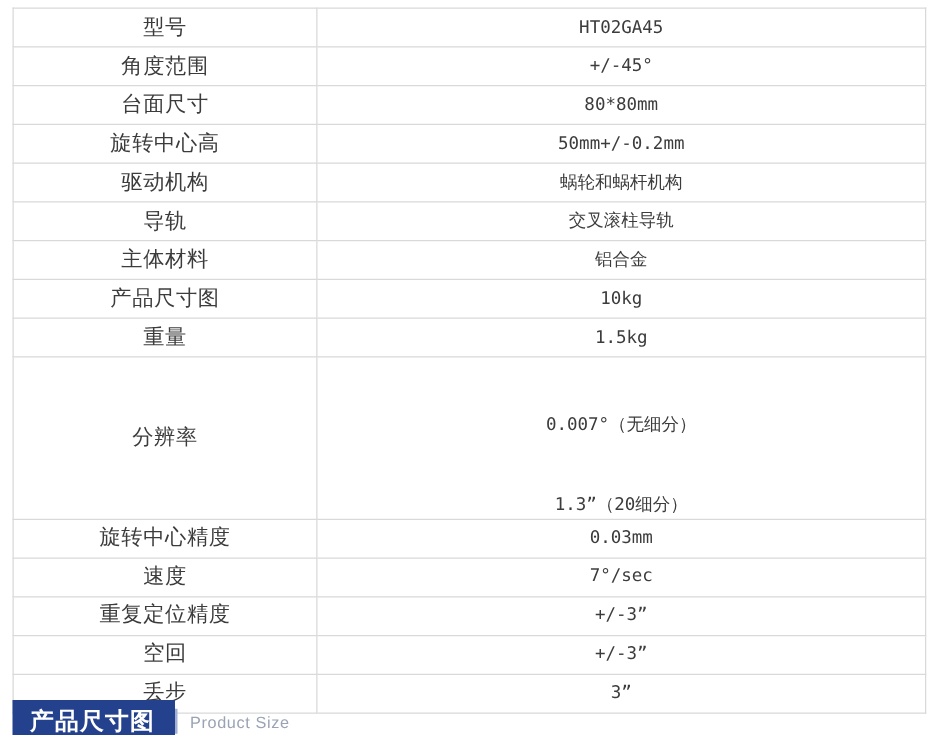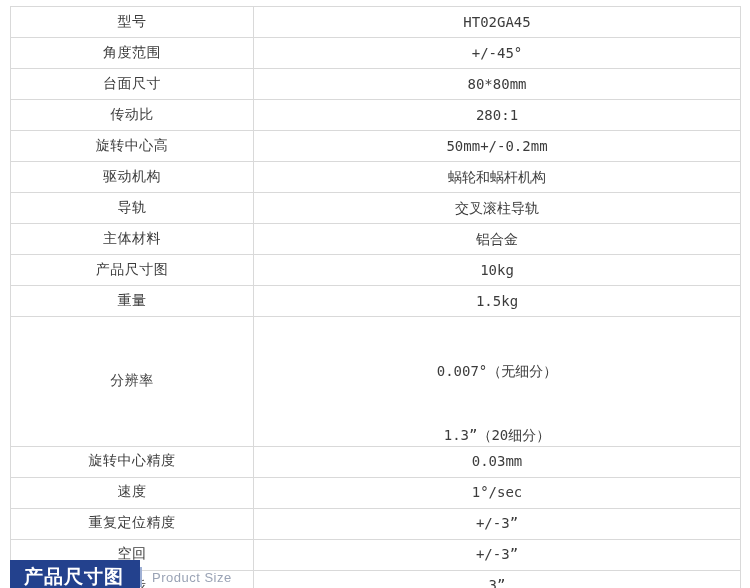--- a/index.html
+++ b/index.html
@@ -23,26 +23,26 @@
   table.spec-table {
     border-collapse: collapse;
     width: 730px;
     margin: 6px 10px 0 10px;
     table-layout: fixed;
   }
   table.spec-table td {
     border: 1px solid #d9d9d9;
     text-align: center;
     vertical-align: middle;
-    font-size: 14px;
+    font-size: 17px;
     color: #3c3c3c;
     padding: 0;
     height: 30px;
     line-height: 1.45;
-    font-family: Liberation Serif, serif;
+    font-family: Liberation Sans, sans-serif;
   }
   table.spec-table td.label {
     width: 242px;
     letter-spacing: 0.5px;
   }
   table.spec-table td.value {
     width: 486px;
     font-family: "DejaVu Sans Mono", monospace;
     font-size: 14px;
     letter-spacing: 0;
@@ -109,24 +109,20 @@
       </tr>
       <tr>
         <td class="label">角度范围</td>
         <td class="value">+/-45°</td>
       </tr>
       <tr>
         <td class="label">台面尺寸</td>
         <td class="value">80*80mm</td>
       </tr>
       <tr>
-        <td class="label">传动比</td>
-        <td class="value">280:1</td>
-      </tr>
-      <tr>
         <td class="label">旋转中心高</td>
         <td class="value">50mm+/-0.2mm</td>
       </tr>
       <tr>
         <td class="label">驱动机构</td>
         <td class="value">蜗轮和蜗杆机构</td>
       </tr>
       <tr>
         <td class="label">导轨</td>
         <td class="value">交叉滚柱导轨</td>
@@ -149,21 +145,21 @@
           <span class="value-line">0.007°（无细分）</span>
           <span class="value-line">1.3”（20细分）</span>
         </td>
       </tr>
       <tr>
         <td class="label">旋转中心精度</td>
         <td class="value">0.03mm</td>
       </tr>
       <tr>
         <td class="label">速度</td>
-        <td class="value">1°/sec</td>
+        <td class="value">7°/sec</td>
       </tr>
       <tr>
         <td class="label">重复定位精度</td>
         <td class="value">+/-3”</td>
       </tr>
       <tr>
         <td class="label">空回</td>
         <td class="value">+/-3”</td>
       </tr>
       <tr>

